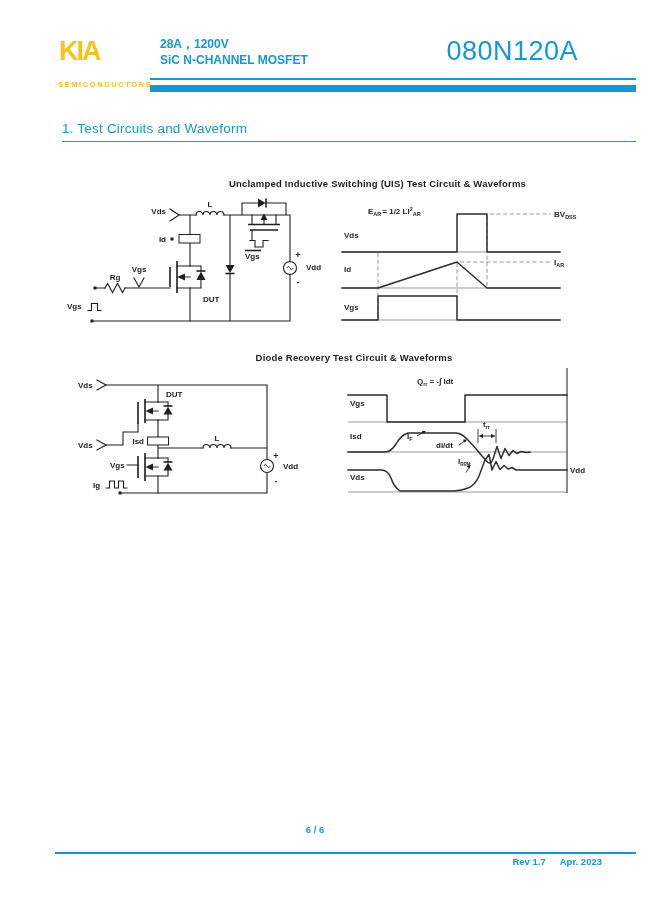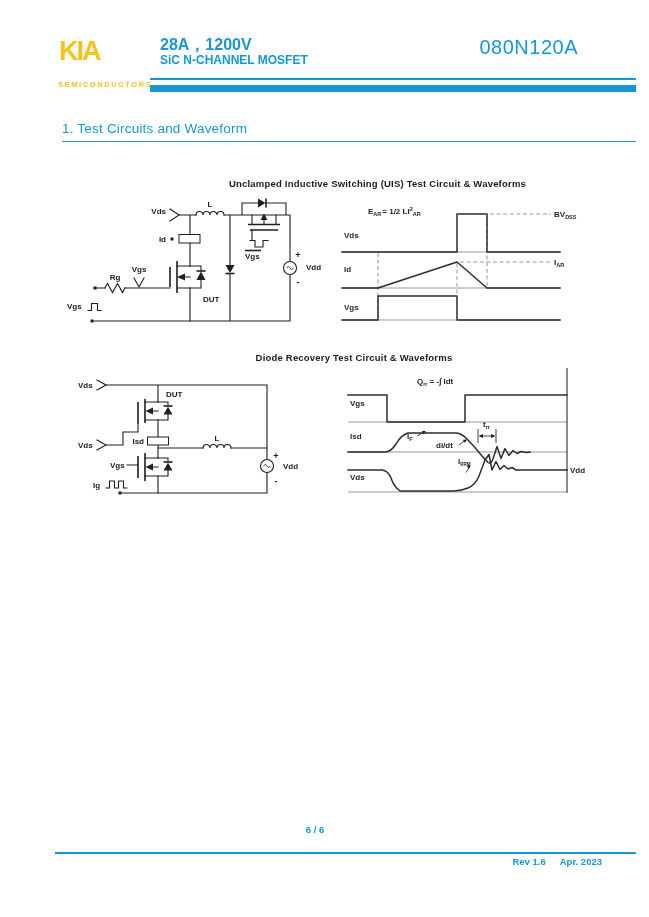--- a/index.html
+++ b/index.html
@@ -4,23 +4,23 @@
 <style>
   html,body{margin:0;padding:0;}
   body{width:649px;height:917px;background:#fff;position:relative;overflow:hidden;
        font-family:"Liberation Sans",sans-serif;}
   .abs{position:absolute;}
   
   .brand{left:59px;top:28px;font-size:27px;font-weight:800;letter-spacing:-2px;
          color:var(--logo-yellow);line-height:46px;}
   .brand-sub{left:58px;top:80px;font-size:7.5px;font-weight:700;letter-spacing:1.6px;
          color:var(--logo-yellow);}
-  .rating{left:160px;top:37px;font-size:16px;font-weight:700;color:var(--accent);line-height:15px;}
+  .rating{left:160px;top:37px;font-size:12px;font-weight:700;color:var(--accent);line-height:15px;}
   .device{left:160px;top:53px;font-size:12px;font-weight:700;color:var(--accent);}
-  .part{right:71px;top:36px;font-size:20px;font-weight:400;color:var(--accent);letter-spacing:.5px;}
+  .part{right:71px;top:36px;font-size:27px;font-weight:400;color:var(--accent);letter-spacing:.5px;}
   .hline-thin{left:150px;top:78px;width:486px;height:1.5px;background:var(--accent);}
   .hline-thick{left:150px;top:85px;width:486px;height:6.5px;background:var(--accent);}
   
   .sec-title{left:62px;top:121px;font-size:13.5px;color:var(--accent);letter-spacing:.2px;}
   .sec-underline{left:62px;top:141px;width:574px;height:1.2px;background:var(--accent);}
   .fig-title{font-size:9.5px;font-weight:700;color:#1c1c1c;letter-spacing:.2px;text-align:center;}
   
   .wire{fill:none;stroke:var(--ink);stroke-width:1.1;stroke-linecap:square;}
   .bar{fill:none;stroke:var(--ink);stroke-width:1.6;stroke-linecap:butt;}
   .blk{fill:var(--ink);stroke:none;}
@@ -245,14 +245,14 @@
   </text>
   <text class="wlbl" x="458" y="464">
     <tspan>I</tspan><tspan class="sub2" dy="1.8">RRM</tspan>
   </text>
   <text class="wlbl" x="570" y="473">Vdd</text>
 </svg>
 
 <div class="abs f-line"></div>
 <div class="abs f-page">6 / 6</div>
 <div class="abs f-rev">
-  <span>Rev 1.6</span><span class="gap">Apr. 2023</span>
+  <span>Rev 1.7</span><span class="gap">Apr. 2023</span>
 </div>
 
 </body></html>

